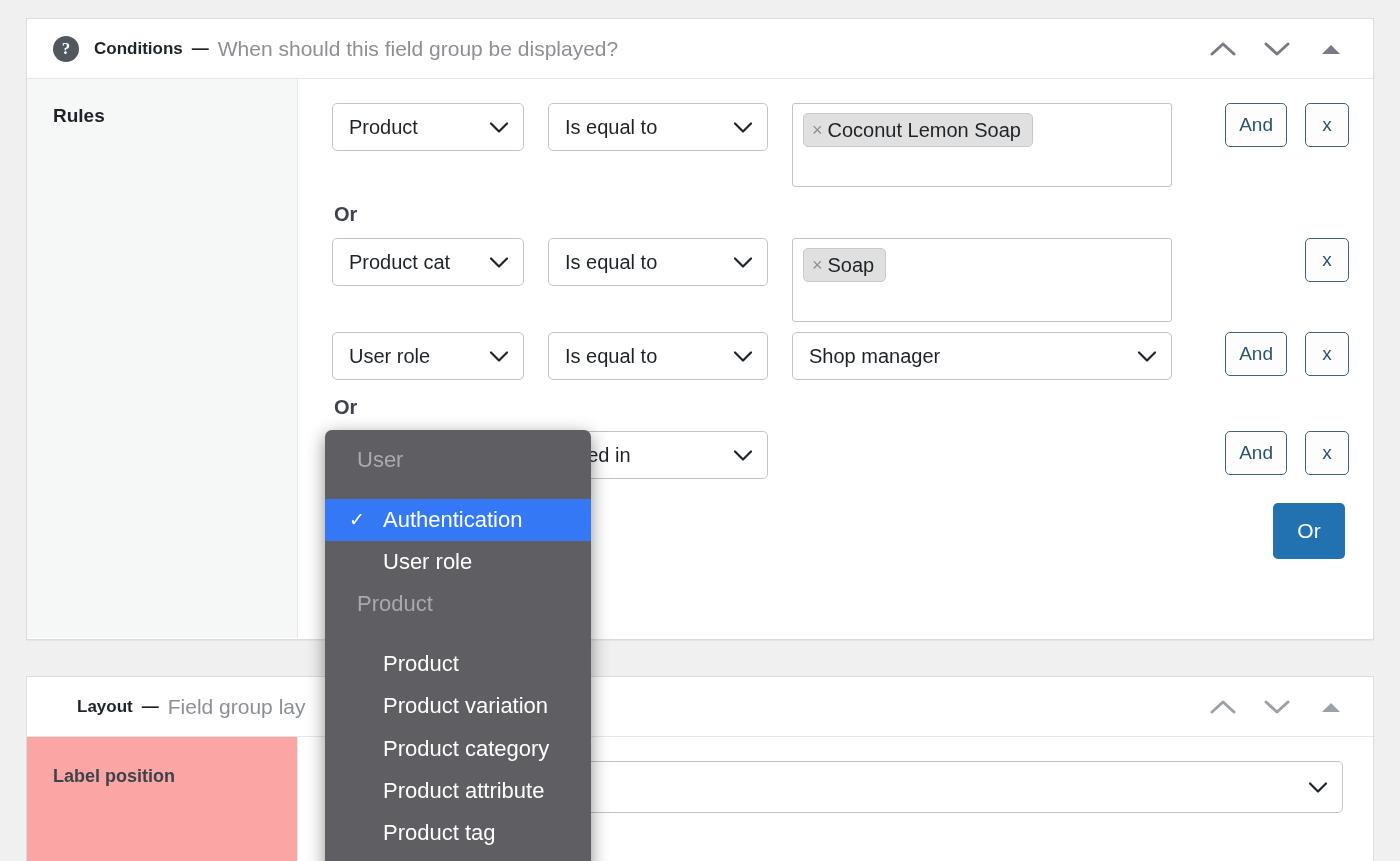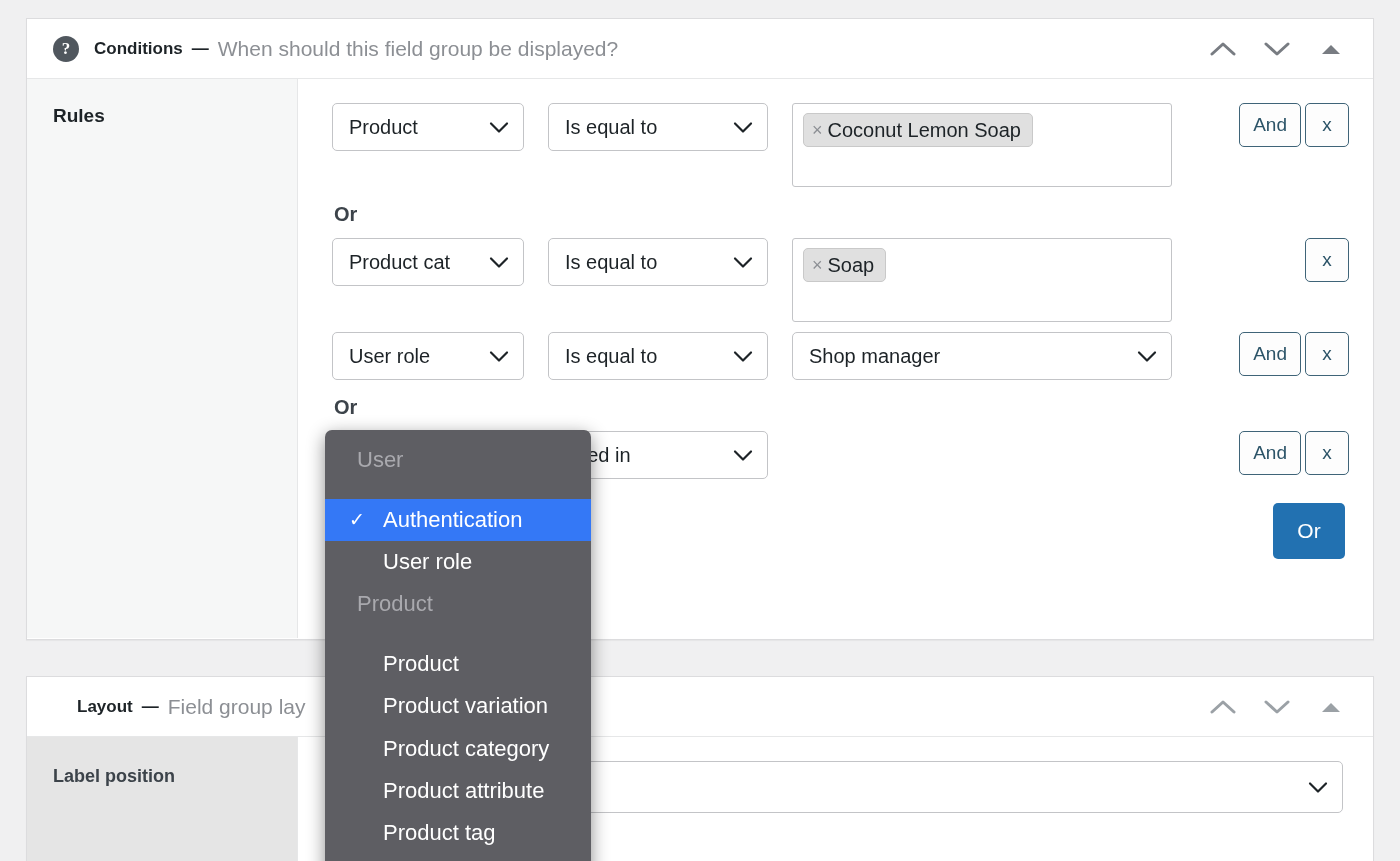--- a/index.html
+++ b/index.html
@@ -112,21 +112,21 @@
     height: 34px;
     padding: 0 11px 0 8px;
     font-size: 20px; color: #1d2327;
   }
   .tag .x {
     color: #8c8f94; font-size: 18px; margin-right: 5px;
     cursor: pointer; line-height: 1;
   }
 
   .row-actions {
-    display: flex; gap: 4px; align-items: flex-start;
+    display: flex; gap: 18px; align-items: flex-start;
     margin-left: auto;
   }
   .btn-outline {
     min-width: 44px; height: 44px;
     padding: 0 13px;
     background: #fdfdfd;
     border: 1px solid #3f6478;
     border-radius: 5px;
     color: #2c5468;
     font-size: 19px;
@@ -145,21 +145,21 @@
     font-family: "Liberation Sans", sans-serif;
     display: flex; align-items: center; justify-content: center;
     cursor: pointer;
   }
   .or-btn-wrap { display: flex; justify-content: flex-end; margin-top: 24px; padding-right: 4px; }
 
   
   .layout-body { display: flex; height: 124px; }
   .layout-side {
     width: 271px; flex: 0 0 271px;
-    background: #e5e5e5;
+    background: #fca5a5;
     border-right: 1px solid #e6e7e8;
     padding: 29px 25px 0 26px;
   }
   .layout-main { flex: 1; padding: 24px 30px 0 34px; }
   .sel-wide { height: 52px; font-size: 20px; }
 
   
   #dropdown {
     position: absolute;
     left: 325px; top: 430px;

